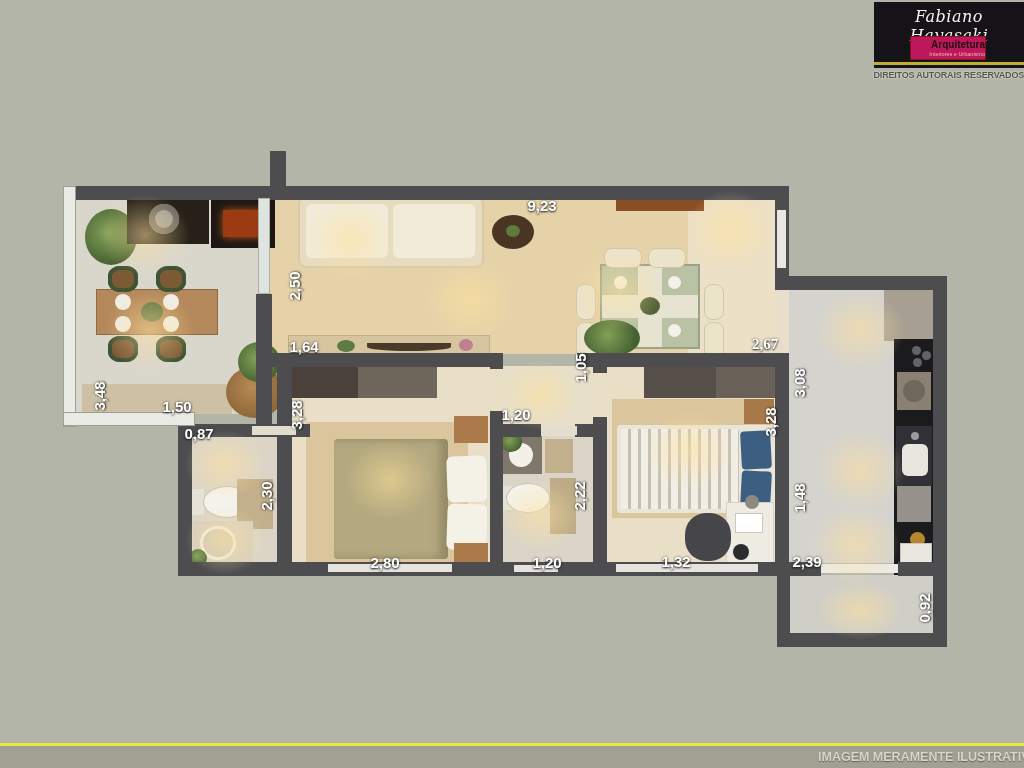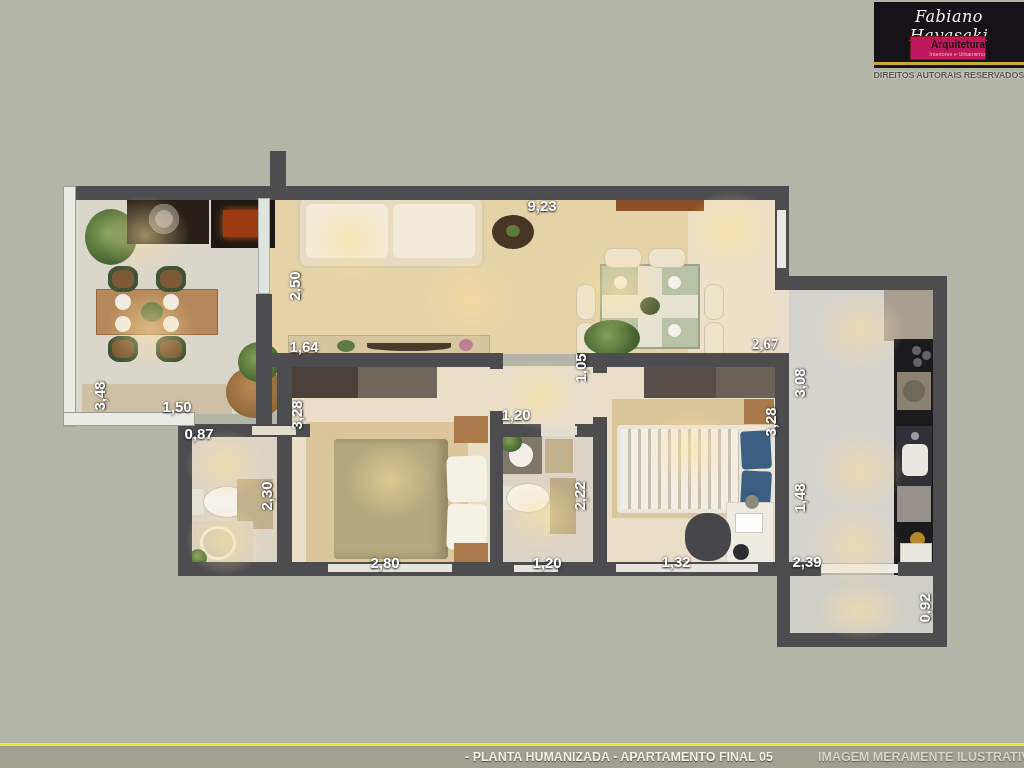--- a/index.html
+++ b/index.html
@@ -240,17 +240,16 @@
     <div class="logo-badge">
       <span class="logo-field">Arquitetura</span>
       <span class="logo-tag">Interiores e Urbanismo</span>
     </div>
     <div class="logo-gold"></div>
   </div>
   <div class="logo-rights">DIREITOS AUTORAIS RESERVADOS</div>
 
   <div class="footer-line"></div>
   <div class="footer-bar">
-    <span class="footer-title">- PLANTA HUMANIZADA - APARTAMENTO FINAL 05</span>
     <span class="footer-note">IMAGEM MERAMENTE ILUSTRATIVA</span>
   </div>
 
 </div>
 
 </body></html>

